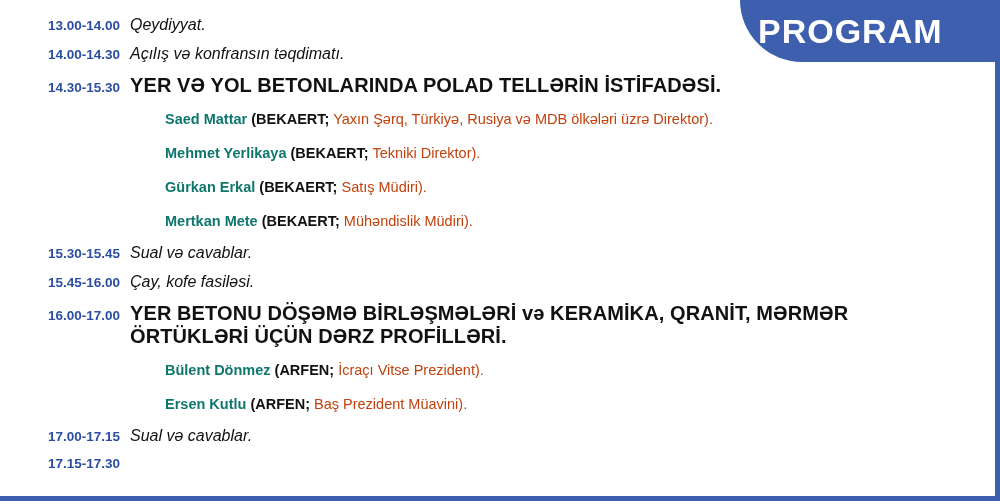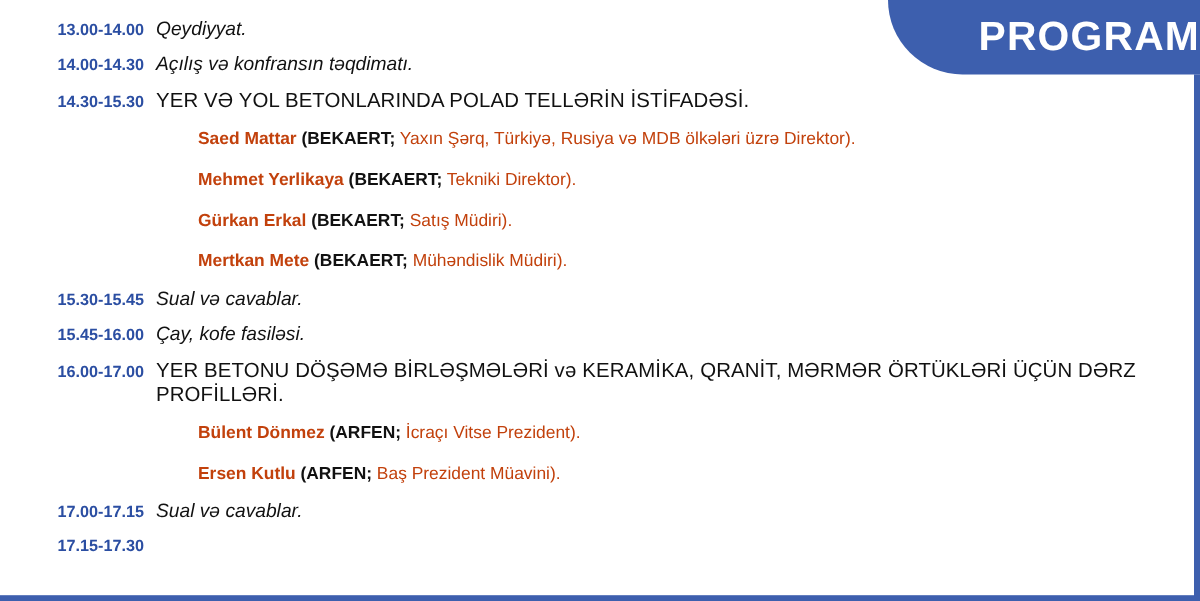--- a/index.html
+++ b/index.html
@@ -25,21 +25,21 @@
   .program-banner {
     position: absolute;
     top: 0;
     right: 0;
     width: 260px;
     height: 62px;
     background: #3d5fae;
     border-bottom-left-radius: 62px;
     display: flex;
     align-items: center;
-    justify-content: flex-end;
+    justify-content: flex-start;
     box-sizing: border-box;
     padding-left: 18px;
   }
   .program-banner .banner-text {
     color: #ffffff;
     font-size: 34px;
     font-weight: bold;
     letter-spacing: 1px;
     line-height: 1;
     font-family: "Liberation Sans", sans-serif;
@@ -93,40 +93,40 @@
     flex: 1;
     font-size: 14px;
     color: #111111;
     padding-right: 40px;
   }
   .desc.italic {
     font-style: italic;
     font-size: 16px;
   }
   .desc.bold {
-    font-weight: normal;
-    font-size: 17px;
+    font-weight: bold;
+    font-size: 20px;
     letter-spacing: 0.1px;
   }
 
   
   .speaker-row {
     display: flex;
     padding: 9px 0 9px 0;
   }
   .speaker-row .spacer {
     width: 165px;
     min-width: 165px;
   }
   .speaker-row .speaker-text {
     font-size: 14.5px;
     color: #111111;
   }
   .speaker-name {
-    color: #c2410c;
+    color: #0f766e;
     font-weight: bold;
   }
   .org {
     font-weight: bold;
     color: #111111;
   }
   .role {
     color: #c2410c;
     font-weight: normal;
     margin-top: 33px;

